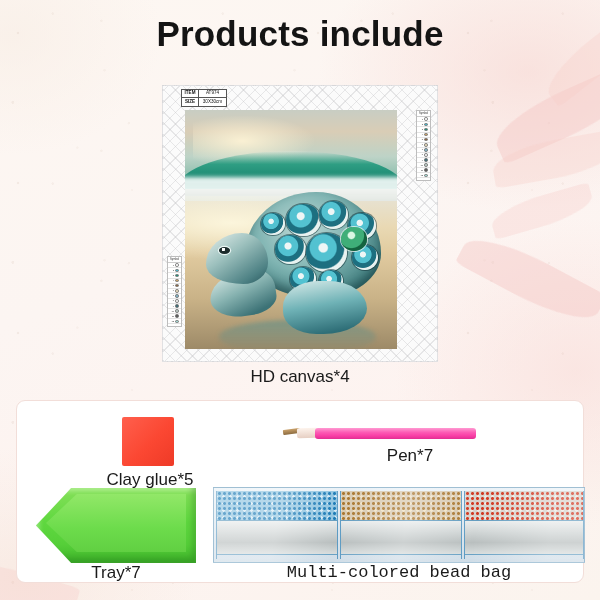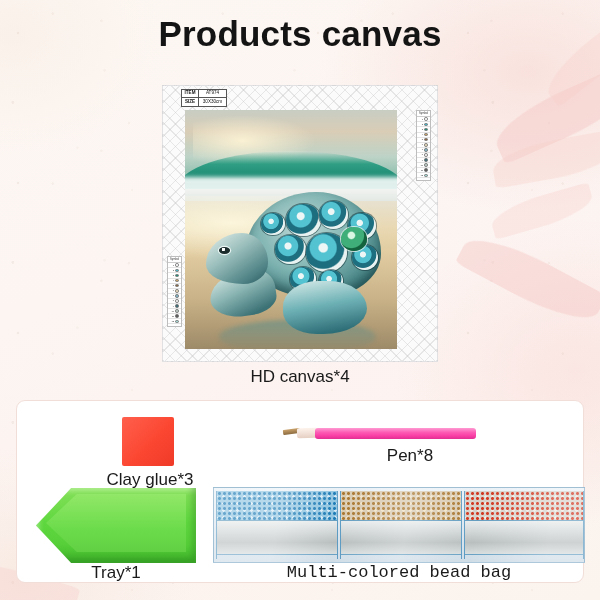--- a/index.html
+++ b/index.html
@@ -355,21 +355,21 @@
   <div class="bg-base"></div>
   <div class="bg-speck"></div>
   <div class="leaf" style="right:-40px; top:92px;  width:150px; height:44px; transform:rotate(-24deg);"></div>
   <div class="leaf leaf-2" style="right:-18px; top:140px; width:126px; height:38px; transform:rotate(-10deg);"></div>
   <div class="leaf leaf-3" style="right:6px;   top:196px; width:104px; height:30px; transform:rotate(-16deg);"></div>
   <div class="leaf" style="right:-6px;  top:258px; width:150px; height:42px; transform:rotate(28deg);"></div>
   <div class="leaf leaf-2" style="right:-56px; top:40px;  width:120px; height:34px; transform:rotate(-38deg);"></div>
   <div class="leaf leaf-3" style="left:-52px;  bottom:-6px; width:130px; height:36px; transform:rotate(16deg);"></div>
 
   <div class="title-wrap">
-    <span class="title">Products canvas</span>
+    <span class="title">Products include</span>
   </div>
 
   <div class="canvas-frame">
 
     <table class="spec-table">
       <tbody>
           <tr>
         <td class="key">ITEM</td>
         <td class="val">AT974</td>
       </tr>
@@ -518,30 +518,30 @@
           <span class="legend-dot" style="background:#9fd4cf"></span>
         </div>
     </div>
   </div>
 
   <div class="caption caption-canvas">HD canvas*4</div>
 
   <div class="panel"></div>
 
   <div class="glue"></div>
-  <div class="caption caption-glue">Clay glue*3</div>
+  <div class="caption caption-glue">Clay glue*5</div>
 
   <div class="tray"></div>
   <div class="tray-lip"></div>
-  <div class="caption caption-tray">Tray*1</div>
+  <div class="caption caption-tray">Tray*7</div>
 
   <div class="pen-tip"></div>
   <div class="pen-ferrule"></div>
   <div class="pen-body"></div>
-  <div class="caption caption-pen">Pen*8</div>
+  <div class="caption caption-pen">Pen*7</div>
 
   <div class="bagwrap">
     <div class="bag-cell" style="left:2px; width:122px;">
       <div class="bag-beads beads-blue"></div>
       <div class="bag-foil"></div>
     </div>
     <div class="bag-cell" style="left:126px; width:122px;">
       <div class="bag-beads beads-gold"></div>
       <div class="bag-foil"></div>
     </div>

